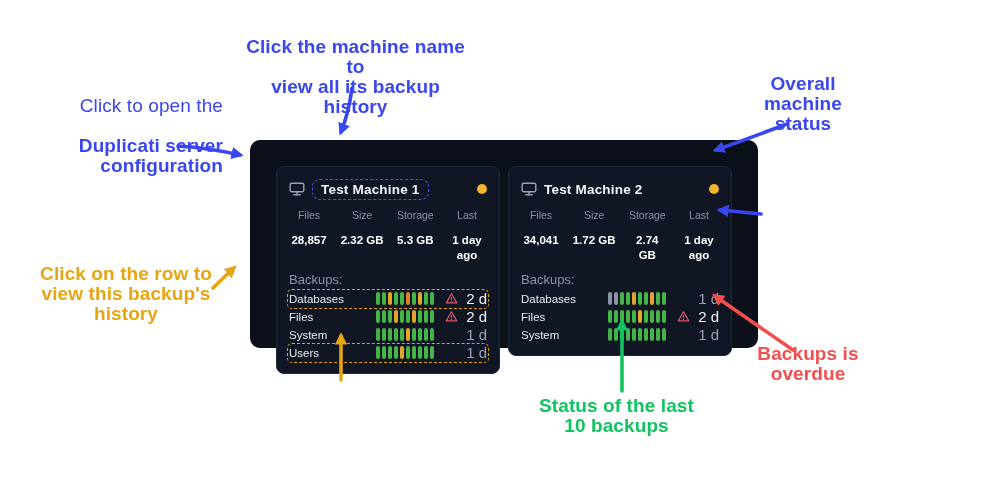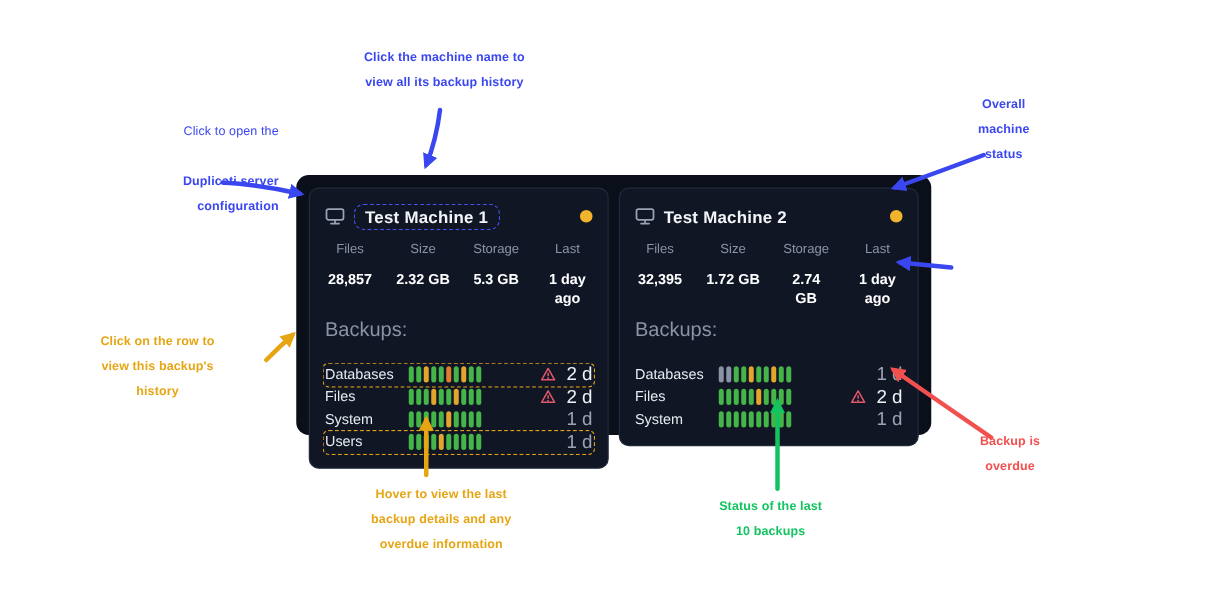--- a/index.html
+++ b/index.html
@@ -2,50 +2,50 @@
 <html><head>
 <meta charset="utf-8">
 <style>
   html,body{margin:0;padding:0;background:#fff;}
   .stage{
     position:relative;width:983px;height:491px;background:#ffffff;overflow:hidden;
     font-family:"Liberation Sans",sans-serif;
   }
   
   .panel{
-    position:absolute;left:237px;top:140px;width:508px;height:208px;
+    position:absolute;left:250px;top:140px;width:508px;height:208px;
     background:#0a0f1a;border-radius:10px;box-sizing:border-box;
-    padding:10px;display:flex;gap:8px;align-items:flex-start;
+    padding:26px;display:flex;gap:8px;align-items:flex-start;
   }
   .card{
     width:240px;background:#101624;border:1px solid #202a3b;border-radius:8px;
     box-sizing:border-box;padding:10px 12px 12px;
   }
   .card-header{display:flex;align-items:center;gap:7px;height:24px;}
   .machine-icon{flex:0 0 auto;}
   .machine-name{color:#f2f4f8;font-size:13.5px;font-weight:700;letter-spacing:.2px;}
   .name-highlight{border:1.6px dashed #4452f2;border-radius:8px;padding:2px 8px;margin:-2px 0;}
   .status-dot{width:10px;height:10px;border-radius:50%;margin-left:auto;flex:0 0 auto;}
   .stats{display:flex;justify-content:space-between;margin-top:8px;}
   .stat{text-align:center;min-width:40px;}
   .stat-label{color:#8b93a6;font-size:10.5px;}
   .stat-value{color:#ffffff;font-size:11.5px;font-weight:700;line-height:1.3;margin-top:12px;white-space:pre-line;}
-  .backups-label{color:#8b93a6;font-size:16px;margin-top:9px;margin-bottom:18px;}
+  .backups-label{color:#8b93a6;font-size:13px;margin-top:9px;margin-bottom:4px;}
   .backup-row{display:flex;align-items:center;height:16px;margin-top:2px;border-radius:3px;}
   .row-highlight{outline:1.6px dashed #e2a214;outline-offset:1px;}
-  .row-name{color:#e8ebf2;font-size:11.5px;width:67px;flex:0 0 auto;}
+  .row-name{color:#e8ebf2;font-size:11.5px;width:87px;flex:0 0 auto;}
   .bars{display:flex;gap:2px;align-items:center;flex:0 0 auto;}
   .bar{width:4px;height:13px;border-radius:2px;display:inline-block;}
   .row-spacer{flex:1;}
   .warn{width:16px;display:flex;justify-content:center;align-items:center;flex:0 0 auto;}
   .row-age{width:28px;text-align:right;font-size:15px;color:#9aa2b4;flex:0 0 auto;}
   .age-bright{color:#eef1f6;}
   
   .anno{
-    position:absolute;font-weight:700;font-size:10px;line-height:20px;
+    position:absolute;font-weight:700;font-size:19px;line-height:20px;
     text-align:center;white-space:pre-line;letter-spacing:.1px;
   }
   .anno .intro{font-weight:400;display:block;}
   .anno .emphasis{font-weight:700;display:block;}
   .arrows{position:absolute;left:0;top:0;width:983px;height:491px;pointer-events:none;}
 </style>
 </head>
 <body>
 
 <div class="stage">
@@ -176,21 +176,21 @@
           <rect x="1.2" y="2.2" width="13.6" height="8.6" rx="1.6" fill="none" stroke="#9aa3b5" stroke-width="1.4"></rect>
           <path d="M8 11v2.4" stroke="#9aa3b5" stroke-width="1.4"></path>
           <path d="M4.8 13.8h6.4" stroke="#9aa3b5" stroke-width="1.4" stroke-linecap="round"></path>
         </svg>
         <span class="machine-name">Test Machine 2</span>
         <span class="status-dot" style="background: rgb(241, 180, 44);"></span>
       </div>
       <div class="stats">
         <div class="stat">
           <div class="stat-label">Files</div>
-          <div class="stat-value">32,395</div>
+          <div class="stat-value">34,041</div>
         </div>
         <div class="stat">
           <div class="stat-label">Size</div>
           <div class="stat-value">1.72 GB</div>
         </div>
         <div class="stat">
           <div class="stat-label">Storage</div>
           <div class="stat-value">2.74
 GB</div>
         </div>
@@ -297,20 +297,17 @@
 configuration</span>
   </div>
   <div class="anno" style="left: 238px; top: 37px; width: 235px; color: rgb(58, 70, 239);">Click the machine name to
 view all its backup history</div>
   <div class="anno" style="left: 748px; top: 74px; width: 110px; color: rgb(58, 70, 239);">Overall
 machine
 status</div>
   <div class="anno" style="left: 36px; top: 264px; width: 180px; color: rgb(230, 165, 19);">Click on the row to
 view this backup's
 history</div>
-  <div class="anno" style="left: 248px; top: 386px; width: 210px; color: rgb(230, 165, 19);">Hover to view the last
-backup details and any
-overdue information</div>
   <div class="anno" style="left: 524px; top: 396px; width: 185px; color: rgb(18, 195, 95);">Status of the last
 10 backups</div>
-  <div class="anno" style="left: 748px; top: 344px; width: 120px; color: rgb(242, 80, 79);">Backup is
+  <div class="anno" style="left: 748px; top: 344px; width: 120px; color: rgb(242, 80, 79);">Backups is
 overdue</div>
 </div>
 
 </body></html>

